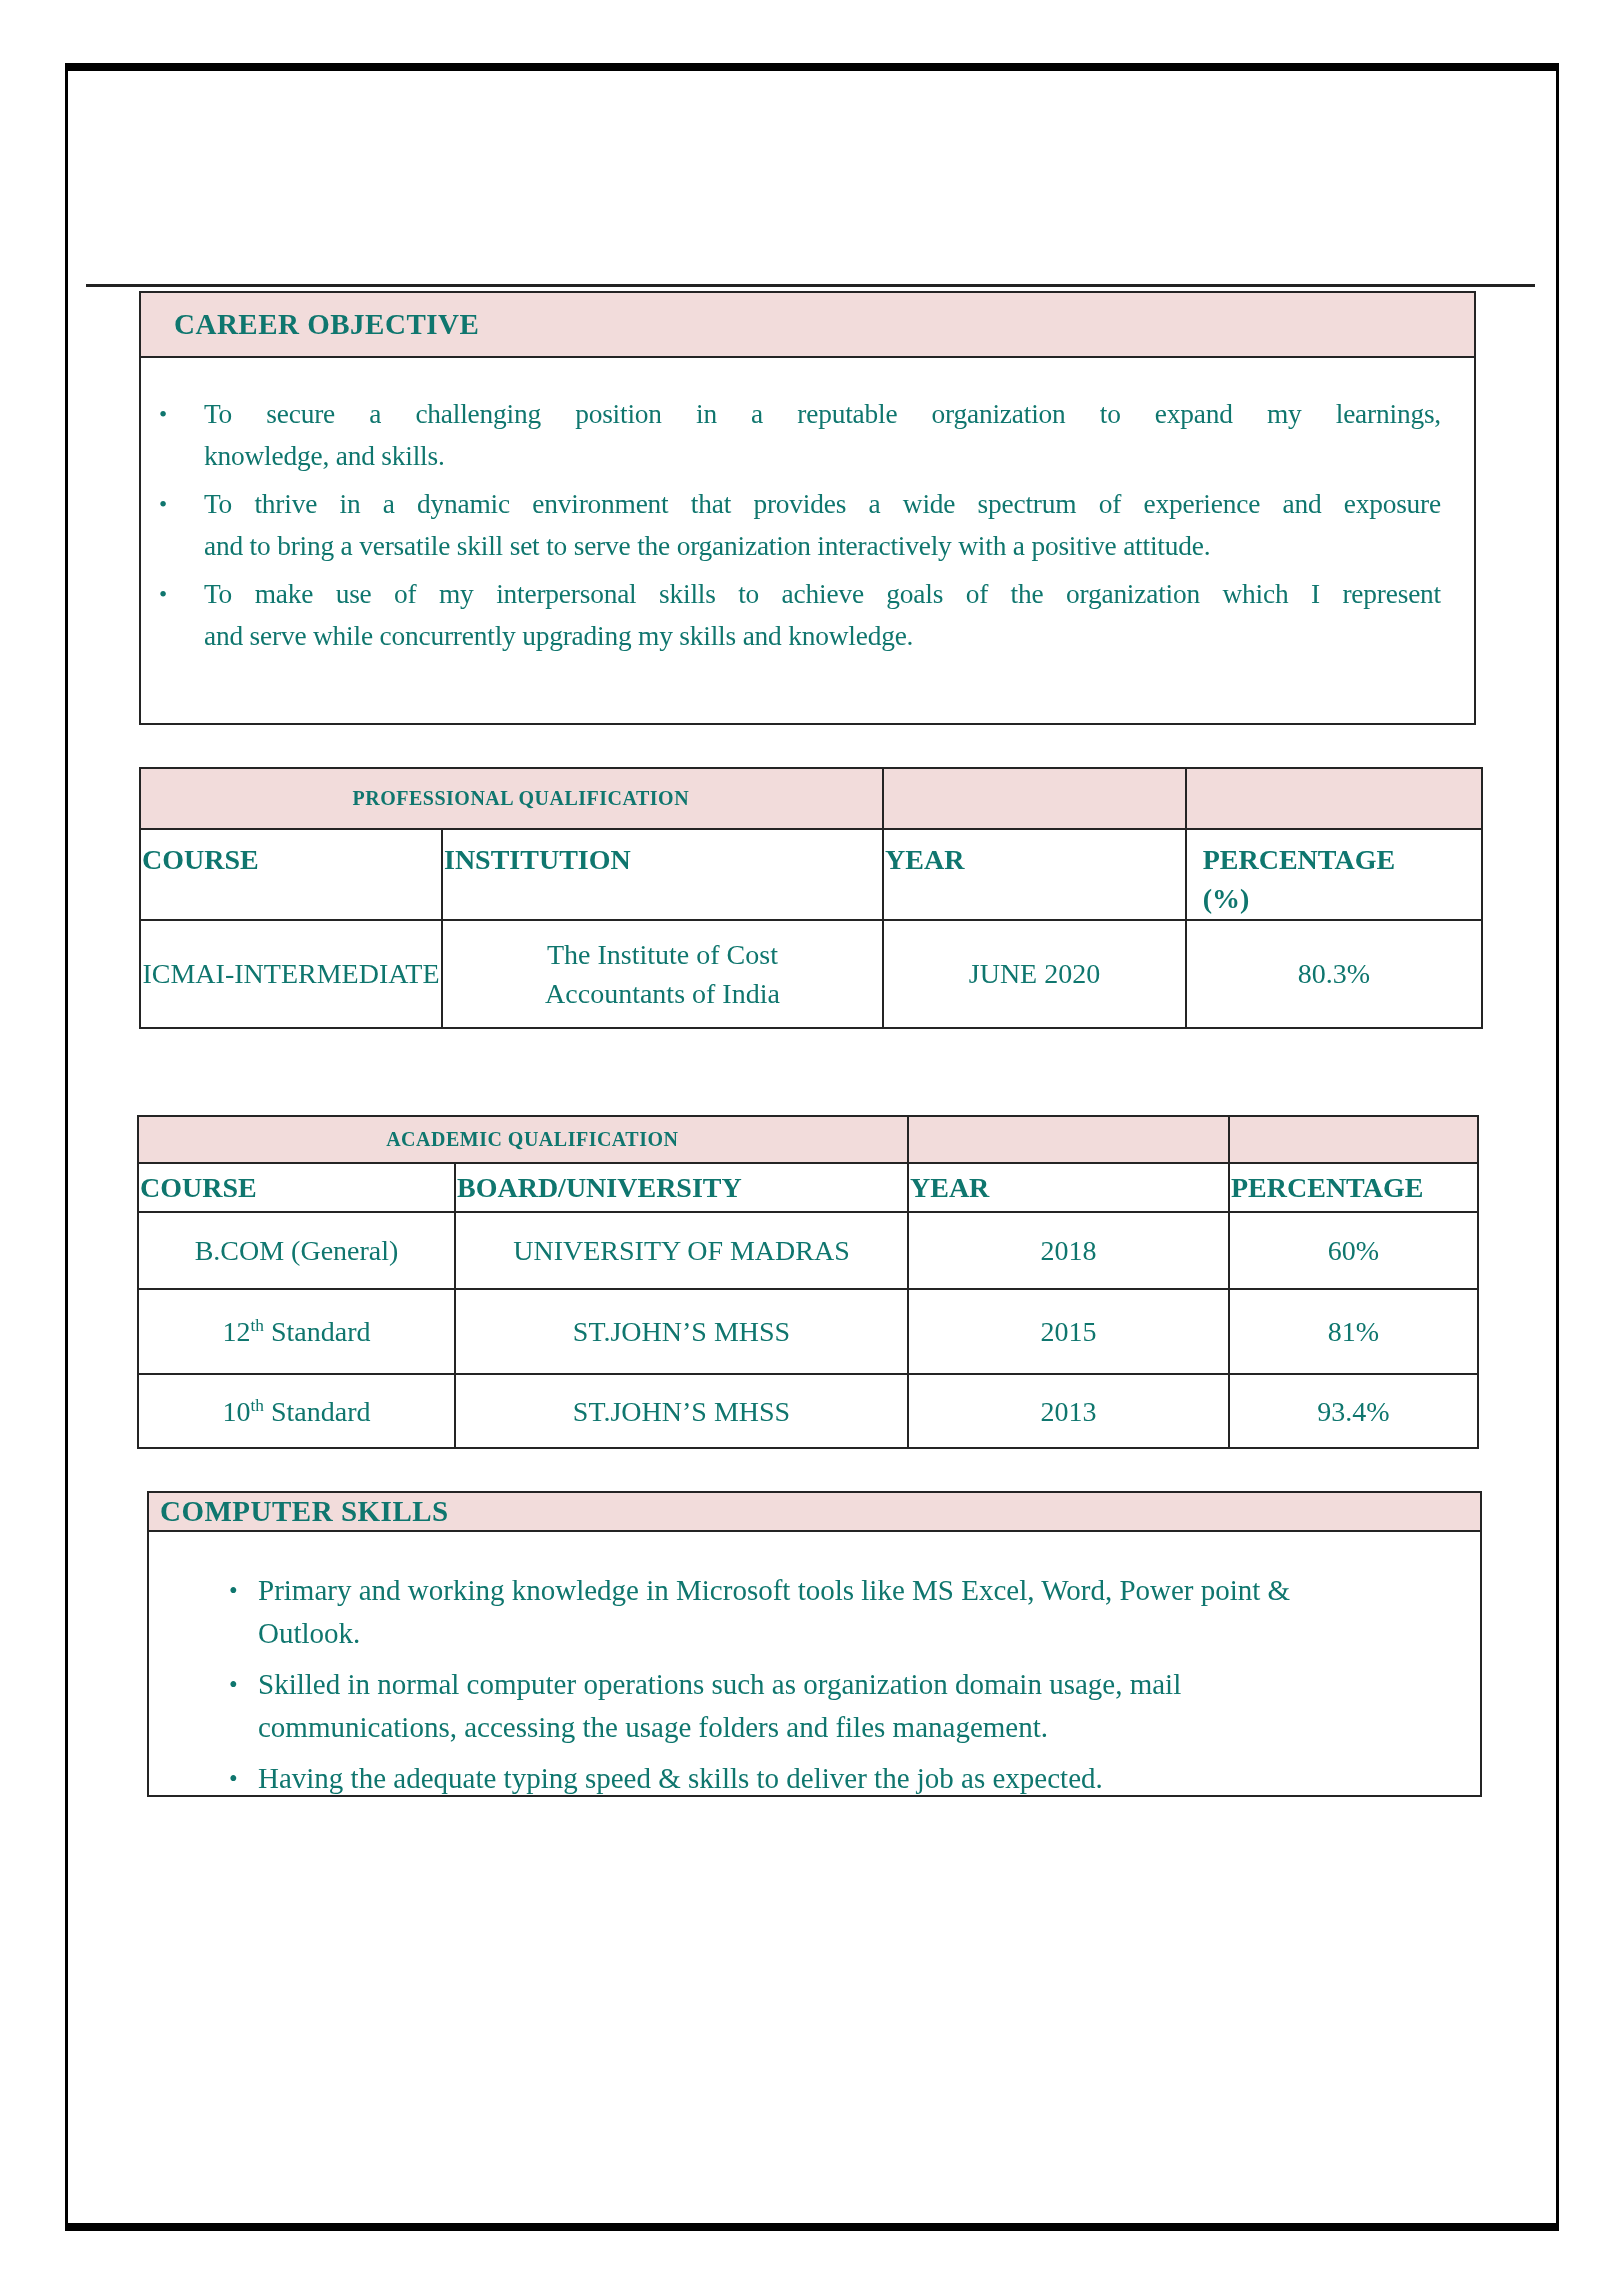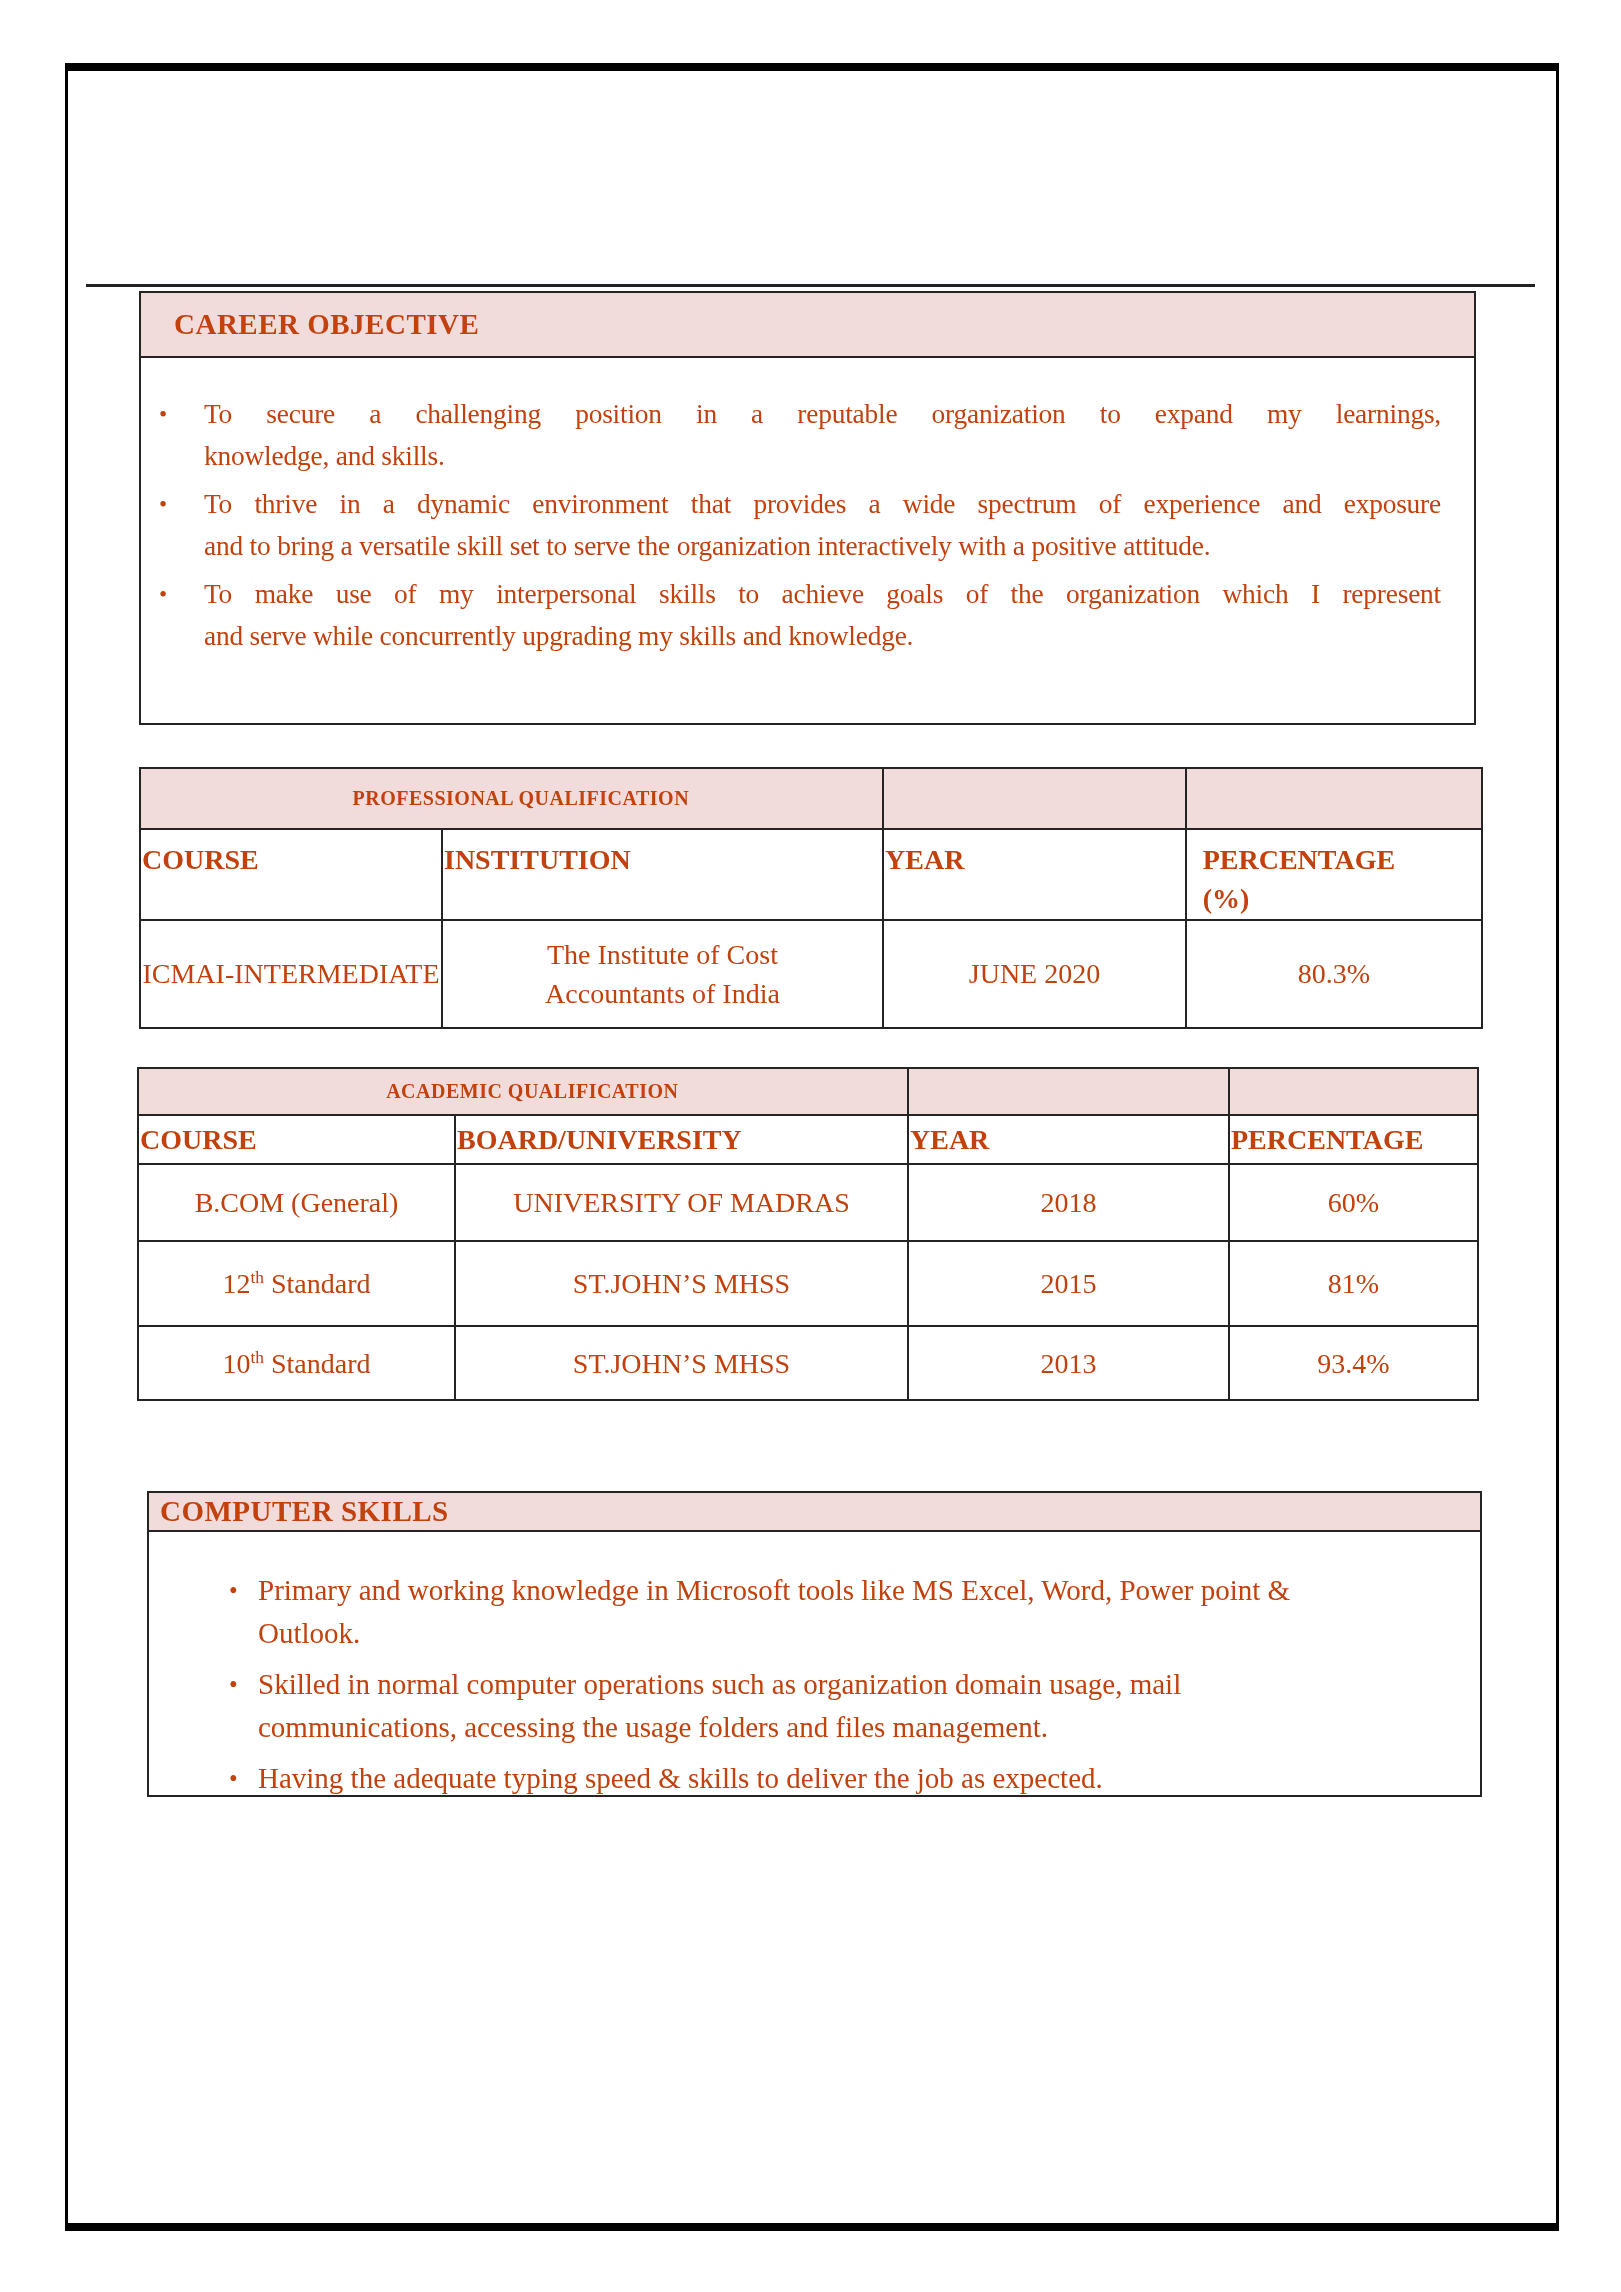--- a/index.html
+++ b/index.html
@@ -81,21 +81,21 @@
     border-collapse: collapse;
     table-layout: fixed;
     font-size: 28px;
   }
   table.qual td, table.qual th {
     border: 2px solid var(--line);
     box-sizing: border-box;
     overflow: hidden;
   }
   #professional-table { left: 139px; top: 767px; width: 1342px; }
-  #academic-table     { left: 137px; top: 1067px; width: 1340px; border-radius: 14px; }
+  #academic-table     { left: 137px; top: 1115px; width: 1340px; border-radius: 14px; }
 
   tr.titlerow td {
     background: var(--header-bg);
     font-weight: bold;
     font-size: 20px;
     text-align: center;
     letter-spacing: 0.5px;
     white-space: nowrap;
   }
   #professional-table tr.titlerow { height: 61px; }
@@ -122,21 +122,21 @@
   #academic-table tr.datarow-1 { height: 77px; }
   #academic-table tr.datarow-2 { height: 85px; }
   #academic-table tr.datarow-3 { height: 74px; }
 
   .inst-wrap { display: inline-block; max-width: 323px; line-height: 39px; }
   sup { font-size: 0.62em; line-height: 0; }
 </style>
 </head>
 <body>
 
-<div id="page" style="color: #c2410c;">
+<div id="page" style="color: #0f766e;">
 
   <div id="page-border"></div>
   <div id="top-rule"></div>
 
   <div class="boxsec" id="career-objective">
     <div class="sec-header">
       <span>CAREER OBJECTIVE</span>
     </div>
     <div class="sec-body just">
       <div class="bullet">

